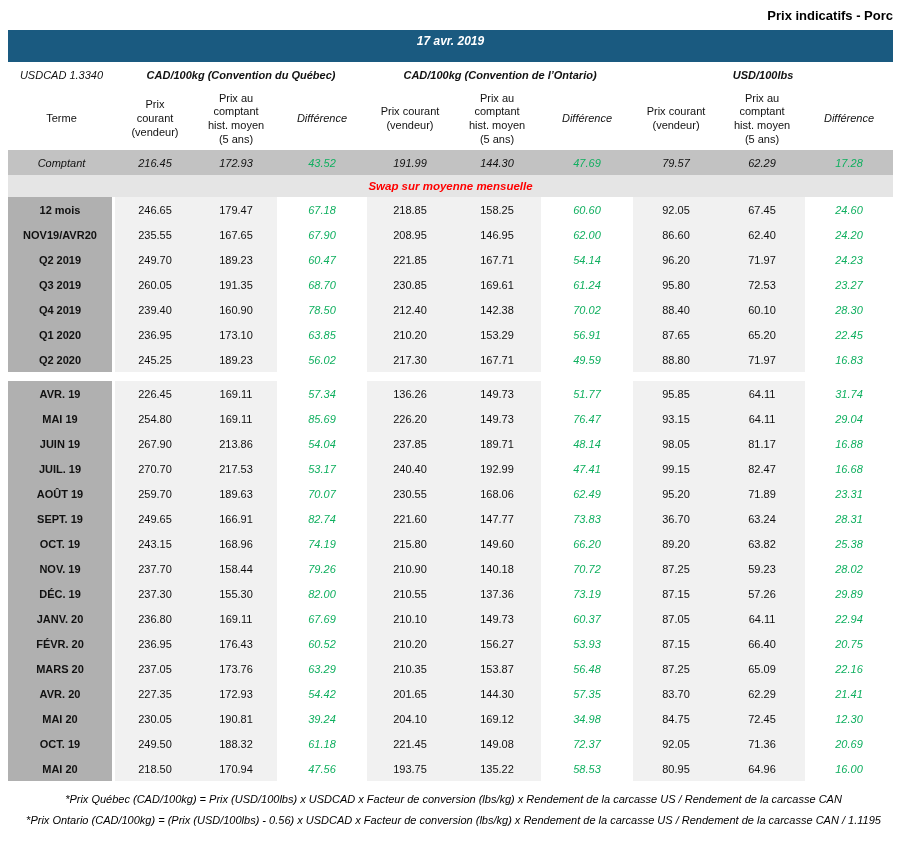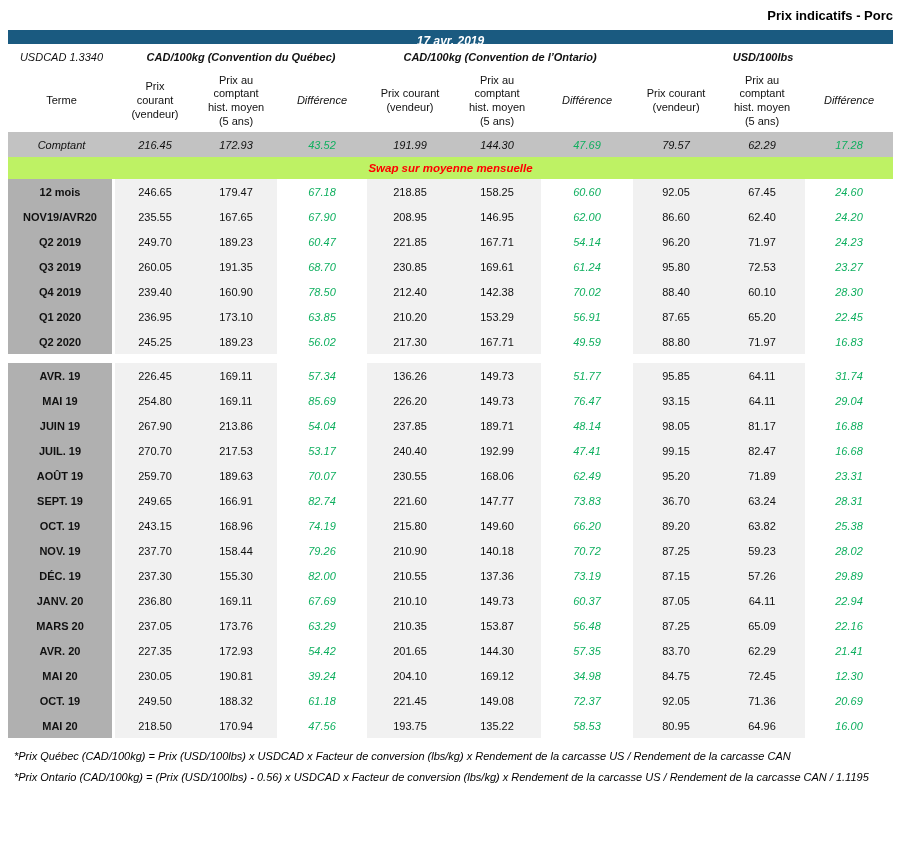--- a/index.html
+++ b/index.html
@@ -13,21 +13,21 @@
   .page-title {
     font-size:13px; font-weight:bold; color:#000;
     margin:2px 0 7px 2px;
     text-align:right;
   }
 
   .banner {
     background:var(--banner-bg,#1A5A80);
     color:#fff; font-weight:bold; font-style:italic;
     font-size:12px; text-align:center;
-    height:14px; line-height:23px;
+    height:32px; line-height:23px;
     width:885px;
   }
 
   table.price-table {
     border-collapse:separate; border-spacing:0;
     table-layout:fixed; width:885px;
     font-size:11px;
   }
   td { padding:0; text-align:center; vertical-align:middle; overflow:hidden; }
 
@@ -49,27 +49,27 @@
   }
   td.price { background:var(--row-bg,#F1F1F1); }
   td.diff  { background:#fff; color:var(--positive,#0FAF5F); font-style:italic; }
 
   
   tr.comptant td { background:var(--comptant-bg,#C2C2C2); font-style:italic; height:25px; }
   tr.comptant td.term { font-weight:normal; border-right:none; }
   tr.comptant td.diff { color:var(--positive,#0FAF5F); }
 
   tr.section-row td {
-    height:22px; background:#bef264;
+    height:22px; background:#e5e5e5;
     color:var(--section-red,#FF0000);
     font-weight:bold; font-style:italic; font-size:11.5px;
   }
   tr.spacer-row td { height:9px; background:#fff; }
 
-  .footnotes { margin:8px 0 0 6px; }
+  .footnotes { margin:8px 0 0 6px;text-align:center; }
   .footnote {
     font-style:italic; font-size:11px; color:#000;
     line-height:21px; white-space:nowrap;
   }
 </style>
 </head>
 <body>
 
 <div class="wrap">
 
@@ -340,20 +340,32 @@
           <td class="price">169.11</td>
           <td class="diff">67.69</td>
           <td class="price">210.10</td>
           <td class="price">149.73</td>
           <td class="diff">60.37</td>
           <td class="price">87.05</td>
           <td class="price">64.11</td>
           <td class="diff">22.94</td>
         </tr>
         <tr class="data-row">
+          <td class="term">FÉVR. 20</td>
+          <td class="price">236.95</td>
+          <td class="price">176.43</td>
+          <td class="diff">60.52</td>
+          <td class="price">210.20</td>
+          <td class="price">156.27</td>
+          <td class="diff">53.93</td>
+          <td class="price">87.15</td>
+          <td class="price">66.40</td>
+          <td class="diff">20.75</td>
+        </tr>
+        <tr class="data-row">
           <td class="term">MARS 20</td>
           <td class="price">237.05</td>
           <td class="price">173.76</td>
           <td class="diff">63.29</td>
           <td class="price">210.35</td>
           <td class="price">153.87</td>
           <td class="diff">56.48</td>
           <td class="price">87.25</td>
           <td class="price">65.09</td>
           <td class="diff">22.16</td>

